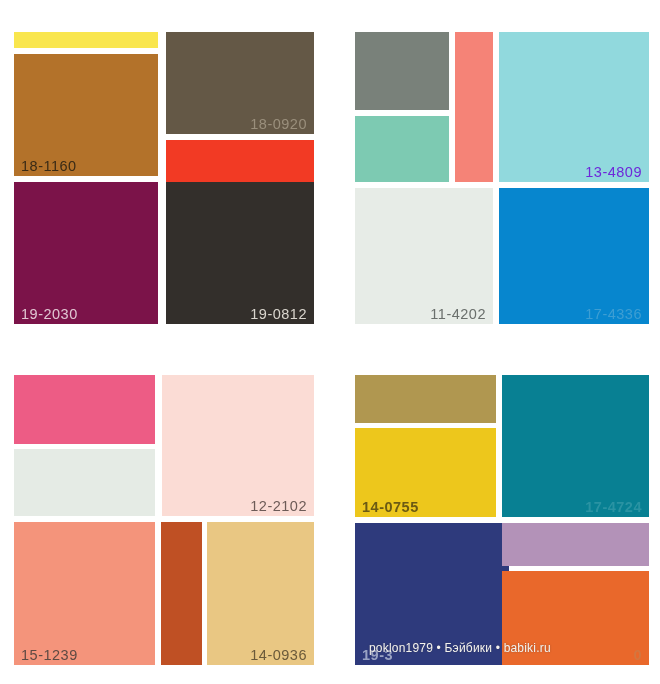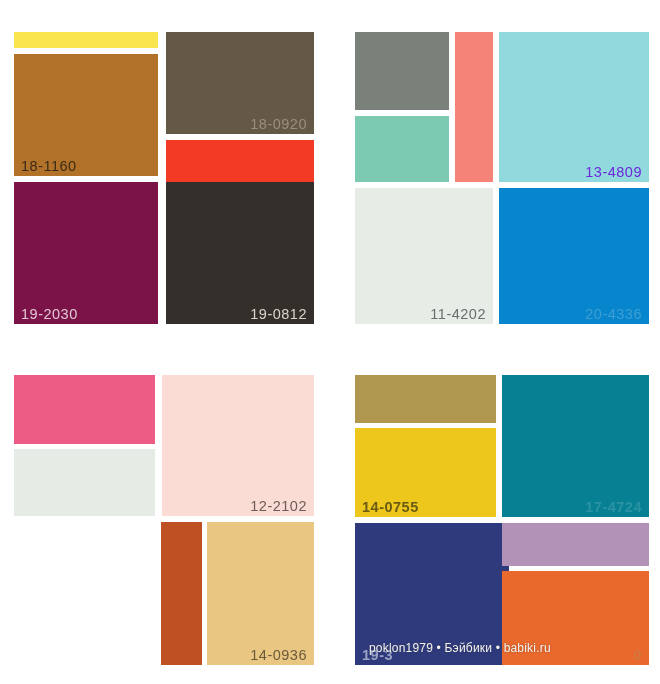--- a/index.html
+++ b/index.html
@@ -131,32 +131,35 @@
 
     <div class="swatch s-aqua">
       <span class="code" style="color:#6d28d9">13-4809</span>
     </div>
 
     <div class="swatch s-offwhite">
       <span class="code" style="color:#6a6f6c">11-4202</span>
     </div>
 
     <div class="swatch s-blue">
-      <span class="code" style="color:#3d9ed3">20-4336</span>
+      <span class="code" style="color:#3d9ed3">17-4336</span>
     </div>
   </div>
 
   <div class="palette p3">
     <div class="swatch s-pink"></div>
     <div class="swatch s-palegray"></div>
 
     <div class="swatch s-blush">
       <span class="code" style="color:#6d5b57">12-2102</span>
     </div>
 
+    <div class="swatch s-coral">
+      <span class="code left" style="color:#5e4a43">15-1239</span>
+    </div>
 
     <div class="swatch s-rust"></div>
 
     <div class="swatch s-sand">
       <span class="code" style="color:#6b5a3a">14-0936</span>
     </div>
   </div>
 
   <div class="palette p4">
     <div class="swatch s-brass"></div>

